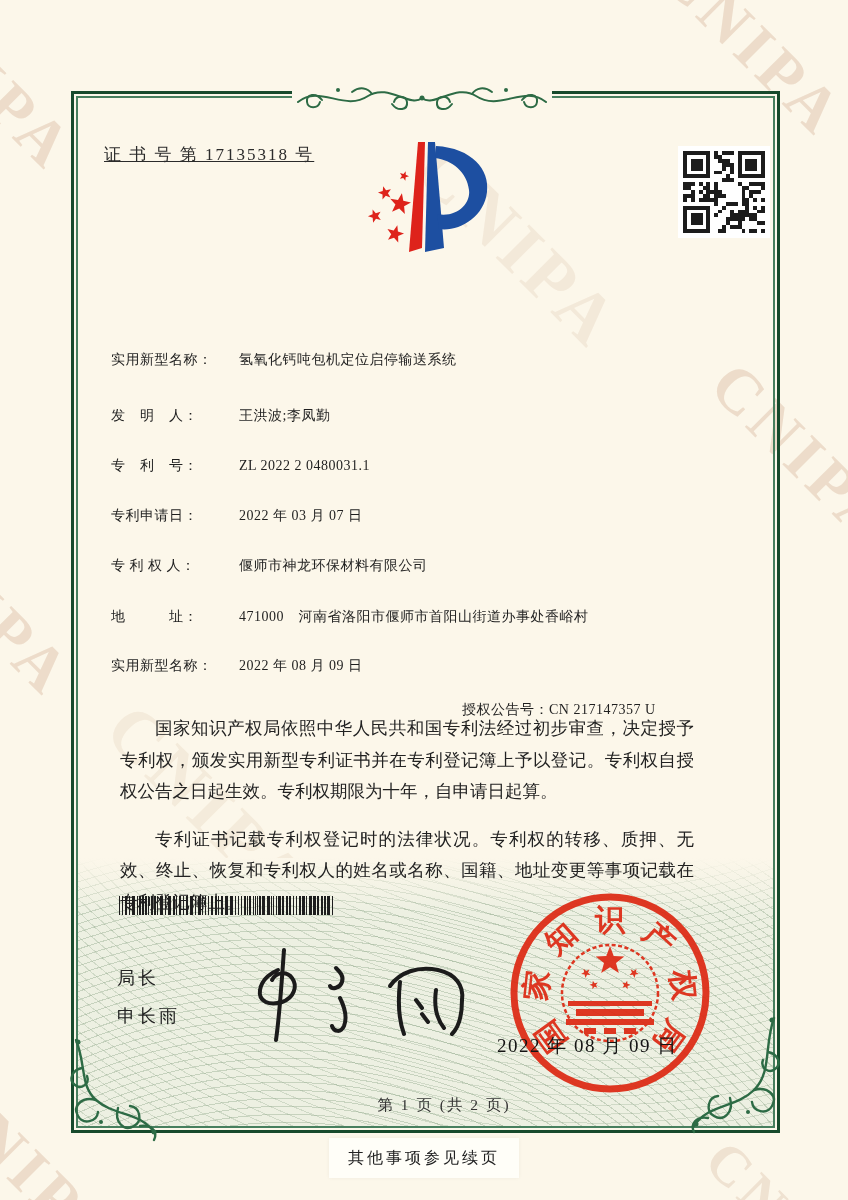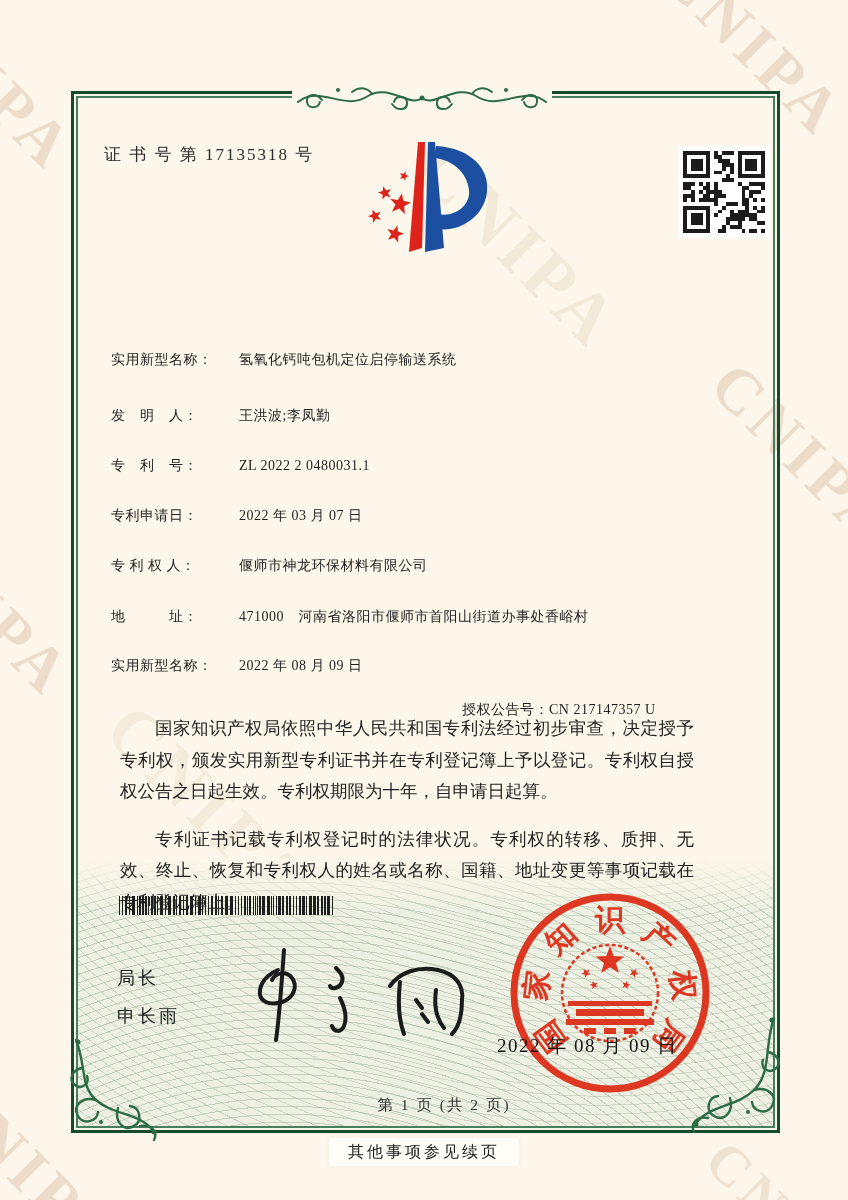--- a/index.html
+++ b/index.html
@@ -21,21 +21,21 @@
     background-color:#edf0e2;
     background-image:
       repeating-radial-gradient(circle at 30% 260%, rgba(140,165,135,0.40) 0 1px, transparent 1px 8px),
       repeating-radial-gradient(circle at 75% -180%, rgba(140,165,135,0.30) 0 1px, transparent 1px 9px);}
   .guilloche::before{content:"";position:absolute;left:0;top:0;right:0;height:55px;
       background:linear-gradient(#fcf7ea, rgba(252,247,234,0));}
 
   .abs{position:absolute;}
   .z3{z-index:3;}
 
-  .cert-no{left:104px;top:143px;font-size:17px;letter-spacing:2px;color:#2b2b2b;}
+  .cert-no{left:104px;top:143px;font-size:17px;letter-spacing:2px;color:#2b2b2b;text-decoration:underline;}
 
   .title{left:0;right:0;top:248px;text-align:center;font-size:43px;font-weight:700;
          letter-spacing:5px;color:#161616;}
 
   .row{left:111px;font-size:14px;color:#1f1f1f;letter-spacing:0.5px;white-space:nowrap;}
   .row .lbl{display:inline-block;width:128px;}
   .row .lbl2{position:absolute;left:351px;margin-top:44px;}
 
   .paras{left:104px;top:697px;width:606px;font-size:17.5px;line-height:1.8;color:#222;
          text-align:justify;}
@@ -44,21 +44,21 @@
   .qr-wrap{left:678px;top:146px;width:92px;height:92px;background:#ffffff;
            display:flex;align-items:center;justify-content:center;}
 
   .sig-title{left:117px;top:966px;font-size:18px;color:#222;letter-spacing:3px;}
   .sig-name{left:117px;top:1004px;font-size:18px;color:#222;letter-spacing:3px;}
 
   .seal-date{left:497px;top:1033px;font-size:19px;color:#141414;letter-spacing:1.5px;z-index:5;}
 
   .page-info{left:0;right:0;top:1095px;text-align:center;font-size:15.5px;color:#333;
              letter-spacing:2px;z-index:3;padding-left:40px;}
-  .cont-box{left:329px;top:1138px;width:190px;height:28px;background:#fffef8;
+  .cont-box{left:329px;top:1138px;width:190px;height:40px;background:#fffef8;
             display:flex;align-items:center;justify-content:center;font-size:16px;
             letter-spacing:3px;color:#222;box-shadow:0 0 4px rgba(0,0,0,0.05);z-index:3;}
 
   .flourish-top{left:292px;top:78px;width:260px;height:46px;z-index:3;background:#fcf7ea;}
   .flourish-bl{left:56px;top:1034px;width:108px;height:112px;z-index:3;}
   .flourish-br{left:686px;top:1012px;width:108px;height:128px;z-index:3;}
 </style>
 </head>
 <body>
 

